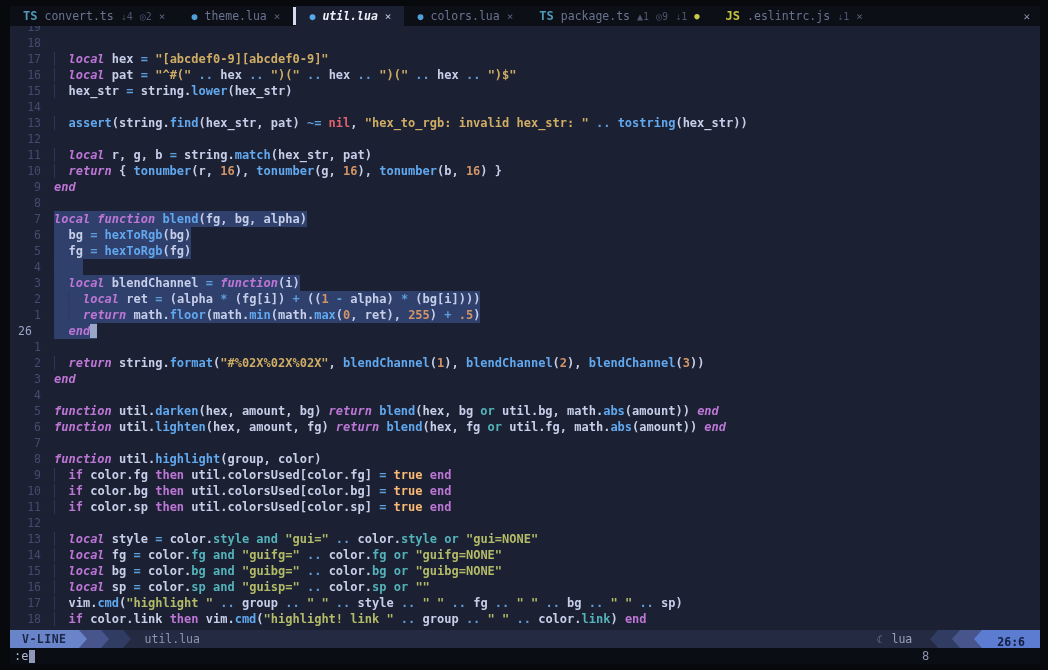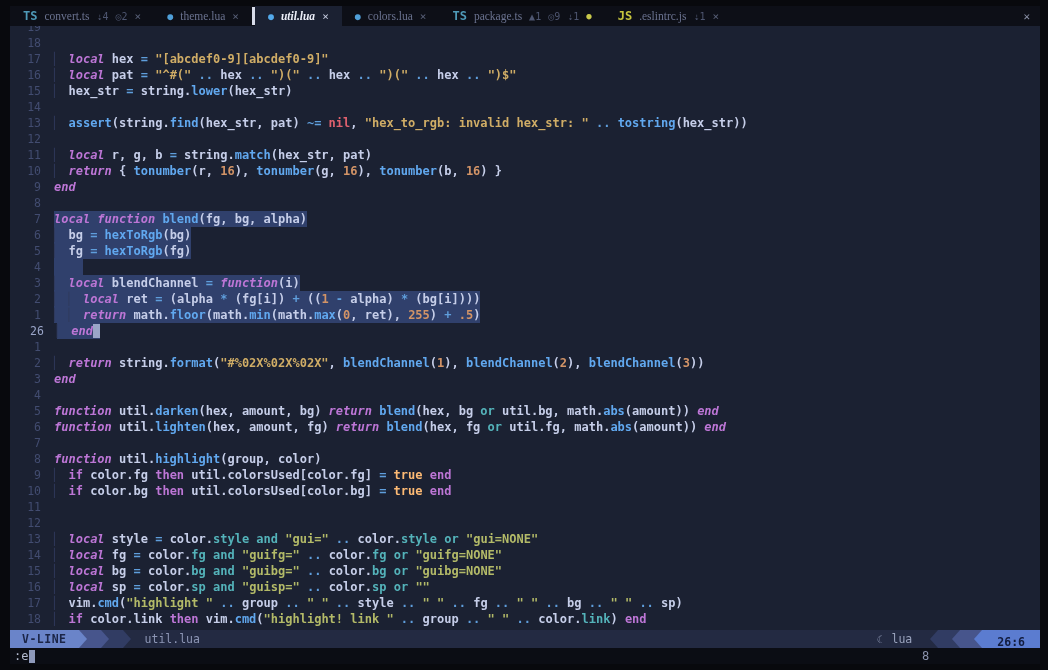--- a/index.html
+++ b/index.html
@@ -5,38 +5,38 @@
   html,body{margin:0;padding:0;background:#000;}
   .frame{position:relative;width:1048px;height:670px;background:#08090d;overflow:hidden;
          font-family:"DejaVu Sans Mono","Liberation Mono",monospace;box-sizing:border-box;
          padding:6px 8px 0 10px;}
   
   .tabline{height:20px;display:flex;align-items:stretch;background:#0d0f17;overflow:hidden;}
   .tab{display:flex;align-items:center;gap:7px;padding:0 13px;font-size:11.5px;color:#6b7390;
        background:#0d0f17;white-space:nowrap;}
   .tab.active{background:#1b2132;color:#e8ebf7;}
   .tab.active .lbl{font-weight:bold;font-style:italic;color:#eceff9;}
-  .tab .lbl{letter-spacing:0;font-family:Liberation Serif, serif;}
+  .tab .lbl{letter-spacing:0;}
   .ticon{font-size:12px;font-weight:bold;color:#4f9ab8;}
   .ticon.js{color:#c6c53e;}
   .ticon.lua{color:#4f9fd8;font-size:10px;}
   .tab.active .ticon.lua{color:#53a9ea;}
   .badge{font-size:10px;color:#4e5670;}
   .mdot{font-size:9px;color:#c9c94b;}
   .tclose{font-size:11px;color:#596179;}
   .tab.active .tclose{color:#c7cde1;}
   .tabsep{width:3px;background:#d8dcea;margin:1px 0;}
   .tab-overflow{margin-left:auto;display:flex;align-items:center;padding:0 10px;color:#8b92a8;font-size:11px;}
   
   .codearea{height:604px;background:#1b2132;overflow:hidden;}
   .cl{display:flex;height:16px;line-height:16px;font-size:12px;white-space:pre;}
   .cl:first-child{margin-top:-7px;}
   .ln{flex:0 0 44px;text-align:right;padding-right:13px;box-sizing:border-box;
       color:#424c70;font-weight:normal;font-size:11.5px;}
-  .cl.cur-line .ln{text-align:left;padding-left:20px;color:#9aa5c8;}
+  .cl.cur-line .ln{text-align:left;padding-left:8px;color:#9aa5c8;}
   .code{font-weight:bold;color:#c6cee9;}
   .cl.sel .code{background:#30406c;}
   .k{color:#bd76d6;font-style:italic;}
   .K{color:#bd76d6;}
   .f{color:#61a8ef;}
   .t{color:#c6cee9;}
   .s{color:#d0ad66;}
   .S{color:#b3ba68;}
   .n{color:#d39467;}
   .N{color:#e0616e;margin-top:28px;}
@@ -142,21 +142,21 @@
       <div class="cl"><span class="ln">1</span><span class="code"></span></div>
       <div class="cl"><span class="ln">2</span><span class="code"><span class="g">▏</span><span class="t"> </span><span class="k">return </span><span class="t">string.</span><span class="f">format</span><span class="t">(</span><span class="s">"#%02X%02X%02X"</span><span class="t">, </span><span class="f">blendChannel</span><span class="t">(</span><span class="n">1</span><span class="t">), </span><span class="f">blendChannel</span><span class="t">(</span><span class="n">2</span><span class="t">), </span><span class="f">blendChannel</span><span class="t">(</span><span class="n">3</span><span class="t">))</span></span></div>
       <div class="cl"><span class="ln">3</span><span class="code"><span class="k">end</span></span></div>
       <div class="cl"><span class="ln">4</span><span class="code"></span></div>
       <div class="cl"><span class="ln">5</span><span class="code"><span class="k">function </span><span class="t">util.</span><span class="f">darken</span><span class="t">(</span><span class="p">hex</span><span class="t">, </span><span class="p">amount</span><span class="t">, </span><span class="p">bg</span><span class="t">) </span><span class="k">return </span><span class="f">blend</span><span class="t">(hex, bg </span><span class="a">or</span><span class="t"> util.bg, </span><span class="t">math.</span><span class="f">abs</span><span class="t">(</span><span class="p">amount</span><span class="t">)) </span><span class="k">end</span></span></div>
       <div class="cl"><span class="ln">6</span><span class="code"><span class="k">function </span><span class="t">util.</span><span class="f">lighten</span><span class="t">(</span><span class="p">hex</span><span class="t">, </span><span class="p">amount</span><span class="t">, </span><span class="p">fg</span><span class="t">) </span><span class="k">return </span><span class="f">blend</span><span class="t">(hex, fg </span><span class="a">or</span><span class="t"> util.fg, </span><span class="t">math.</span><span class="f">abs</span><span class="t">(</span><span class="p">amount</span><span class="t">)) </span><span class="k">end</span></span></div>
       <div class="cl"><span class="ln">7</span><span class="code"></span></div>
       <div class="cl"><span class="ln">8</span><span class="code"><span class="k">function </span><span class="t">util.</span><span class="f">highlight</span><span class="t">(</span><span class="p">group</span><span class="t">, </span><span class="p">color</span><span class="t">)</span></span></div>
       <div class="cl"><span class="ln">9</span><span class="code"><span class="g">▏</span><span class="t"> </span><span class="K">if </span><span class="t">color.fg </span><span class="K">then </span><span class="t">util.colorsUsed[color.fg] </span><span class="o">= </span><span class="b">true</span><span class="t"> </span><span class="K">end</span></span></div>
       <div class="cl"><span class="ln">10</span><span class="code"><span class="g">▏</span><span class="t"> </span><span class="K">if </span><span class="t">color.bg </span><span class="K">then </span><span class="t">util.colorsUsed[color.bg] </span><span class="o">= </span><span class="b">true</span><span class="t"> </span><span class="K">end</span></span></div>
-      <div class="cl"><span class="ln">11</span></div>
+      <div class="cl"><span class="ln">11</span><span class="code"><span class="g">▏</span><span class="t"> </span><span class="K">if </span><span class="t">color.sp </span><span class="K">then </span><span class="t">util.colorsUsed[color.sp] </span><span class="o">= </span><span class="b">true</span><span class="t"> </span><span class="K">end</span></span></div>
       <div class="cl"><span class="ln">12</span><span class="code"></span></div>
       <div class="cl"><span class="ln">13</span><span class="code"><span class="g">▏</span><span class="t"> </span><span class="k">local </span><span class="t">style </span><span class="o">= </span><span class="t">color.</span><span class="F">style</span><span class="t"> </span><span class="a">and</span><span class="t"> </span><span class="S">"gui="</span><span class="o"> .. </span><span class="t">color.</span><span class="F">style</span><span class="t"> </span><span class="a">or</span><span class="t"> </span><span class="S">"gui=NONE"</span></span></div>
       <div class="cl"><span class="ln">14</span><span class="code"><span class="g">▏</span><span class="t"> </span><span class="k">local </span><span class="t">fg </span><span class="o">= </span><span class="t">color.</span><span class="F">fg</span><span class="t"> </span><span class="a">and</span><span class="t"> </span><span class="S">"guifg="</span><span class="o"> .. </span><span class="t">color.</span><span class="F">fg</span><span class="t"> </span><span class="a">or</span><span class="t"> </span><span class="S">"guifg=NONE"</span></span></div>
       <div class="cl"><span class="ln">15</span><span class="code"><span class="g">▏</span><span class="t"> </span><span class="k">local </span><span class="t">bg </span><span class="o">= </span><span class="t">color.</span><span class="F">bg</span><span class="t"> </span><span class="a">and</span><span class="t"> </span><span class="S">"guibg="</span><span class="o"> .. </span><span class="t">color.</span><span class="F">bg</span><span class="t"> </span><span class="a">or</span><span class="t"> </span><span class="S">"guibg=NONE"</span></span></div>
       <div class="cl"><span class="ln">16</span><span class="code"><span class="g">▏</span><span class="t"> </span><span class="k">local </span><span class="t">sp </span><span class="o">= </span><span class="t">color.</span><span class="F">sp</span><span class="t"> </span><span class="a">and</span><span class="t"> </span><span class="S">"guisp="</span><span class="o"> .. </span><span class="t">color.</span><span class="F">sp</span><span class="t"> </span><span class="a">or</span><span class="t"> </span><span class="S">""</span></span></div>
       <div class="cl"><span class="ln">17</span><span class="code"><span class="g">▏</span><span class="t"> </span><span class="t">vim.</span><span class="f">cmd</span><span class="t">(</span><span class="S">"highlight "</span><span class="o"> .. </span><span class="t">group</span><span class="o"> .. </span><span class="S">" "</span><span class="o"> .. </span><span class="t">style</span><span class="o"> .. </span><span class="S">" "</span><span class="o"> .. </span><span class="t">fg</span><span class="o"> .. </span><span class="S">" "</span><span class="o"> .. </span><span class="t">bg</span><span class="o"> .. </span><span class="S">" "</span><span class="o"> .. </span><span class="t">sp</span><span class="t">)</span></span></div>
       <div class="cl"><span class="ln">18</span><span class="code"><span class="g">▏</span><span class="t"> </span><span class="K">if </span><span class="t">color.link </span><span class="K">then </span><span class="t">vim.</span><span class="f">cmd</span><span class="t">(</span><span class="S">"highlight! link "</span><span class="o"> .. </span><span class="t">group</span><span class="o"> .. </span><span class="S">" "</span><span class="o"> .. </span><span class="t">color.</span><span class="F">link</span><span class="t">) </span><span class="K">end</span></span></div>
     </div>
 
   <div class="statusline">

